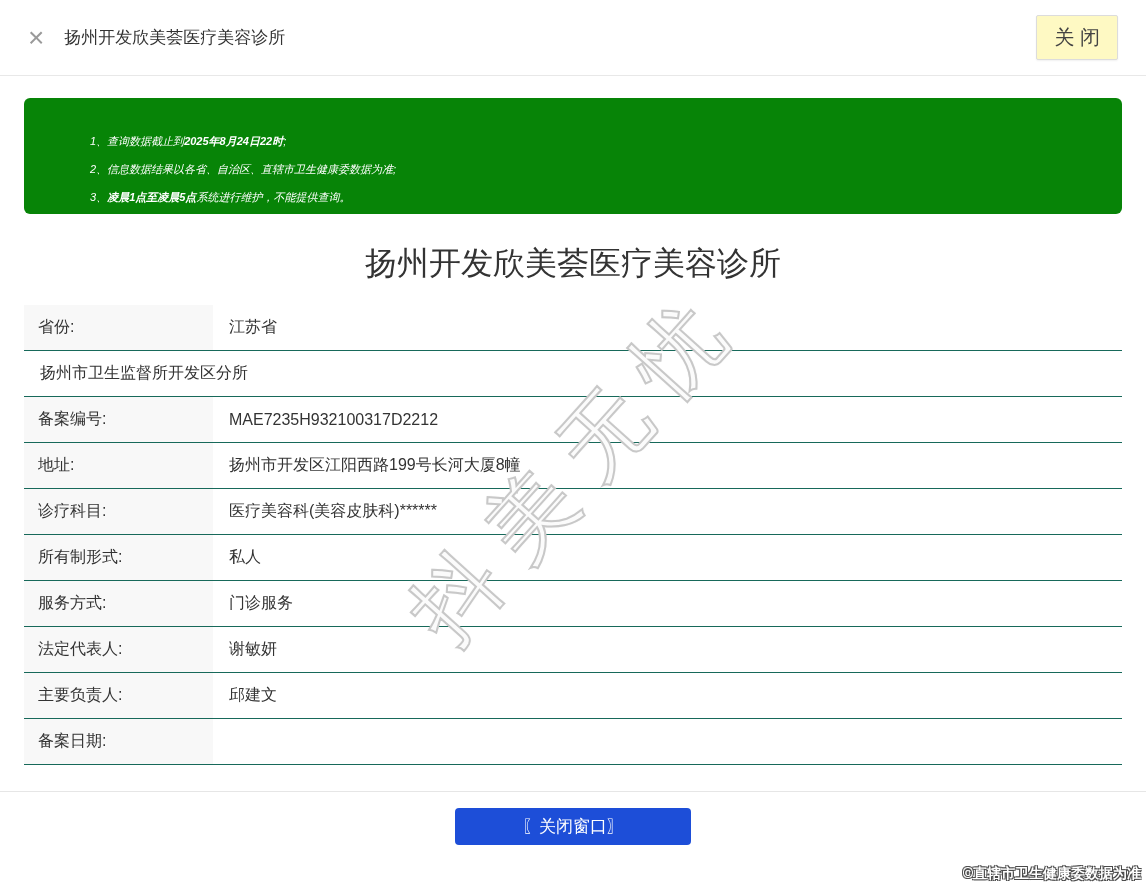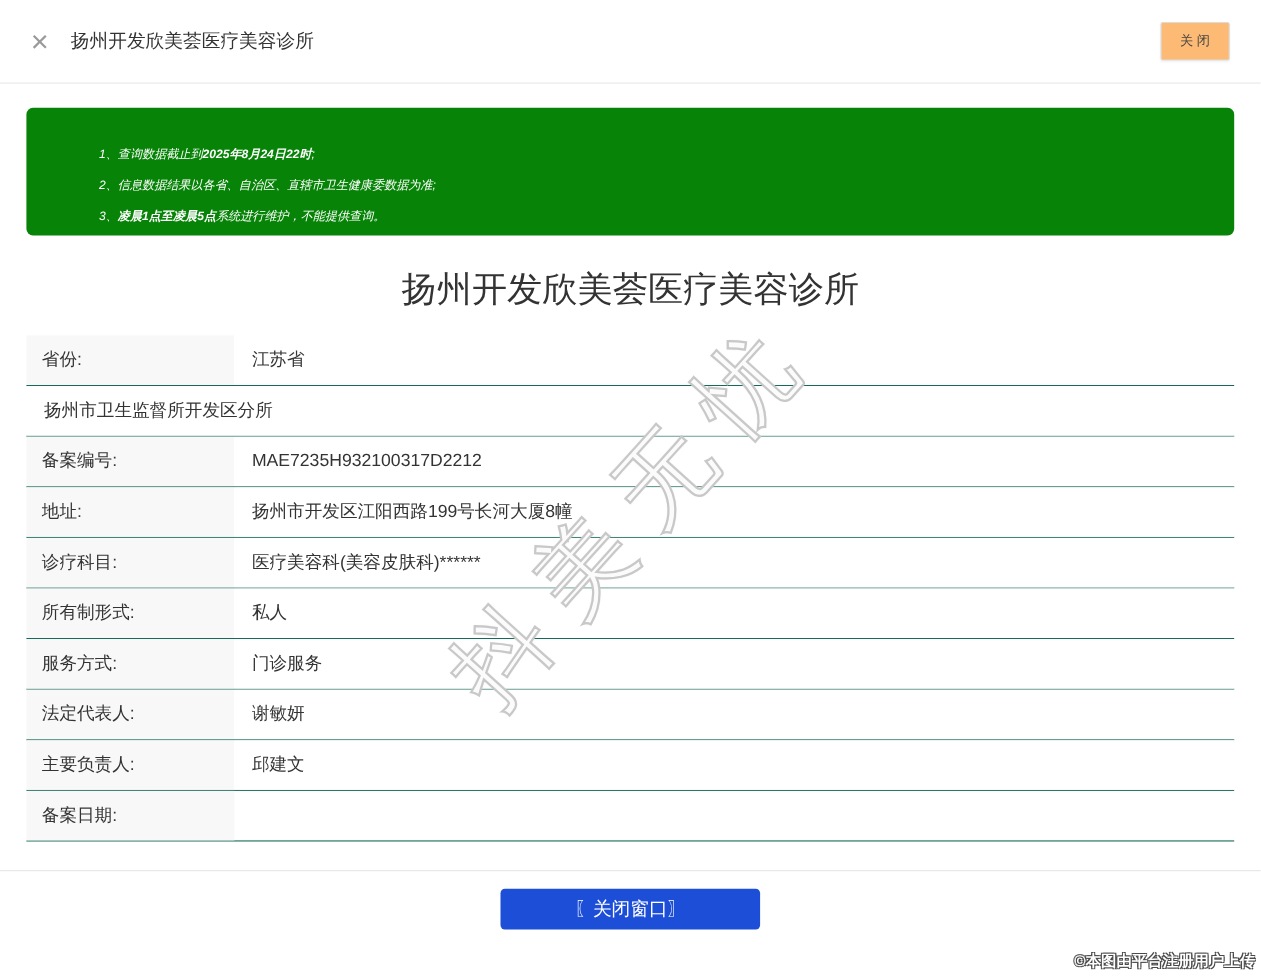--- a/index.html
+++ b/index.html
@@ -15,22 +15,22 @@
   .header {
     height: 76px; display: flex; align-items: center;
     padding: 0 28px; border-bottom: 1px solid #e8e8e8; background: #fff;
   }
   .x-icon {
     font-size: 28px; line-height: 1; color: #9a9a9a; cursor: pointer;
     font-weight: 400; user-select: none;
   }
   .header-title { font-size: 17px; font-weight: 400; color: #333; margin-left: 20px; }
   .close-btn {
-    margin-left: auto; background: #fdba74; border: 1px solid #dcdcdc; border-radius: 2px;
-    font-size: 12px; color: #444; padding: 8px 17px; cursor: pointer;
+    margin-left: auto; background: #fef9c3; border: 1px solid #dcdcdc; border-radius: 2px;
+    font-size: 20px; color: #444; padding: 8px 17px; cursor: pointer;
     font-family: inherit; box-shadow: 0 1px 2px rgba(0,0,0,0.06);
   }
 
   
   .notice {
     margin: 22px 24px 0; background: #078407; border-radius: 6px;
     padding: 29px 20px 3px 66px; color: #fff; font-size: 11px; line-height: 28px; font-style: italic;
   }
   .notice .b { font-weight: 700; }
 
@@ -128,15 +128,15 @@
     <div class="row">
       <div class="cell label">备案日期:</div>
     </div>
   </div>
 
   <div class="footer-divider"></div>
 
   <button class="close-window-btn">〖关闭窗口〗</button>
 
   <div class="watermark-center">抖美无忧</div>
-  <div class="watermark-corner">©本图由平台注册用户上传</div>
+  <div class="watermark-corner">©直辖市卫生健康委数据为准</div>
 
 </div>
 
 </body></html>

